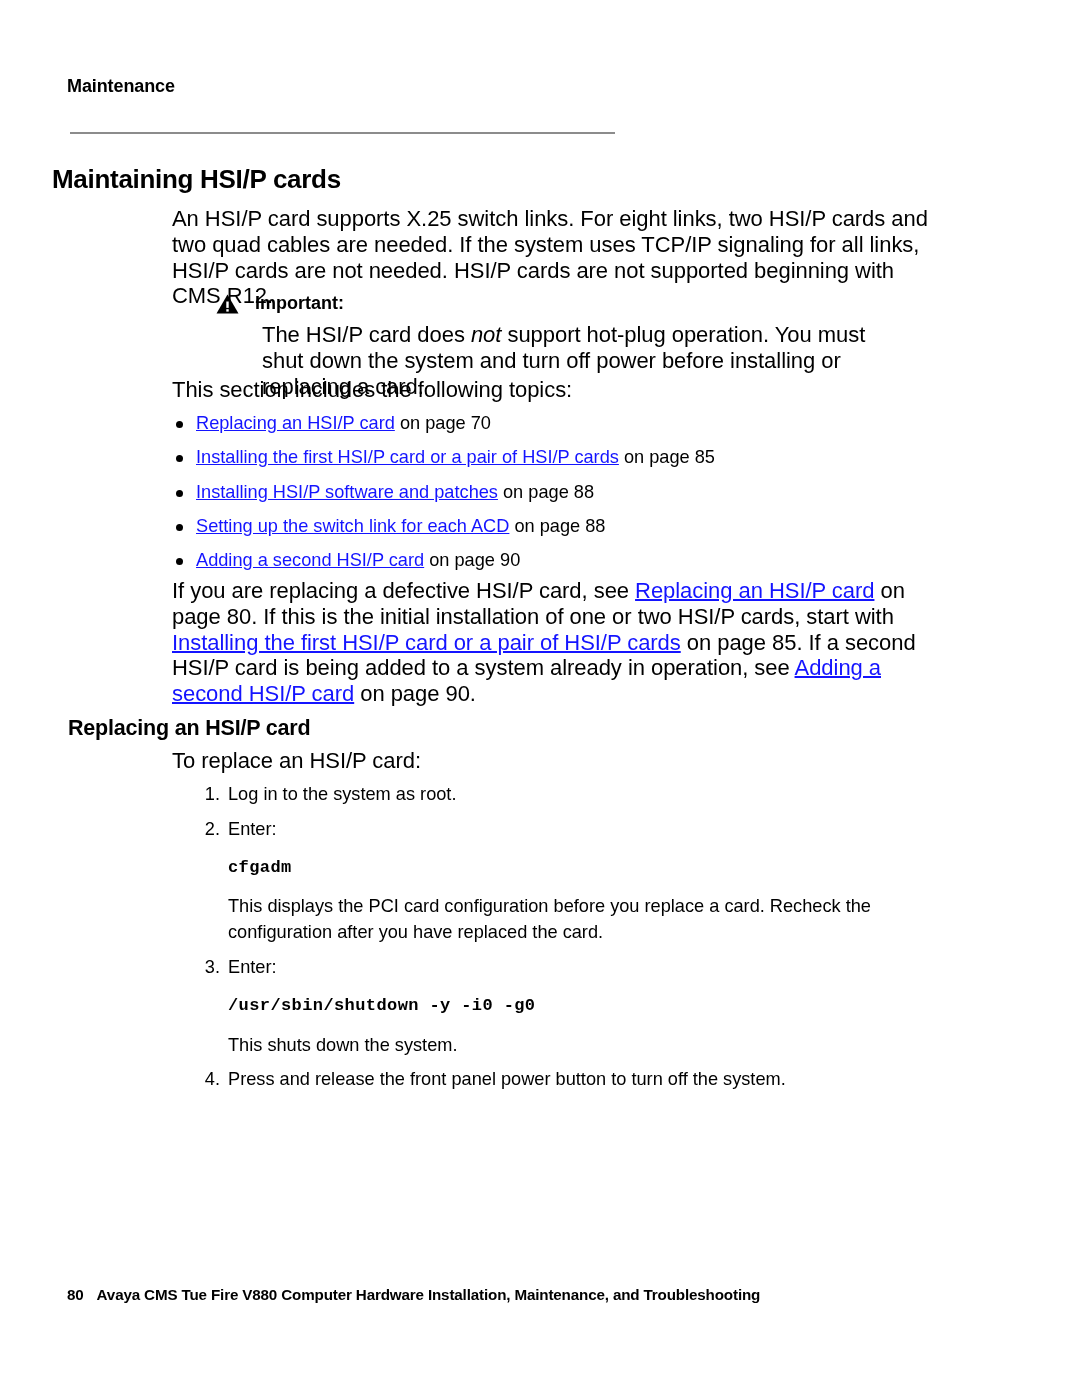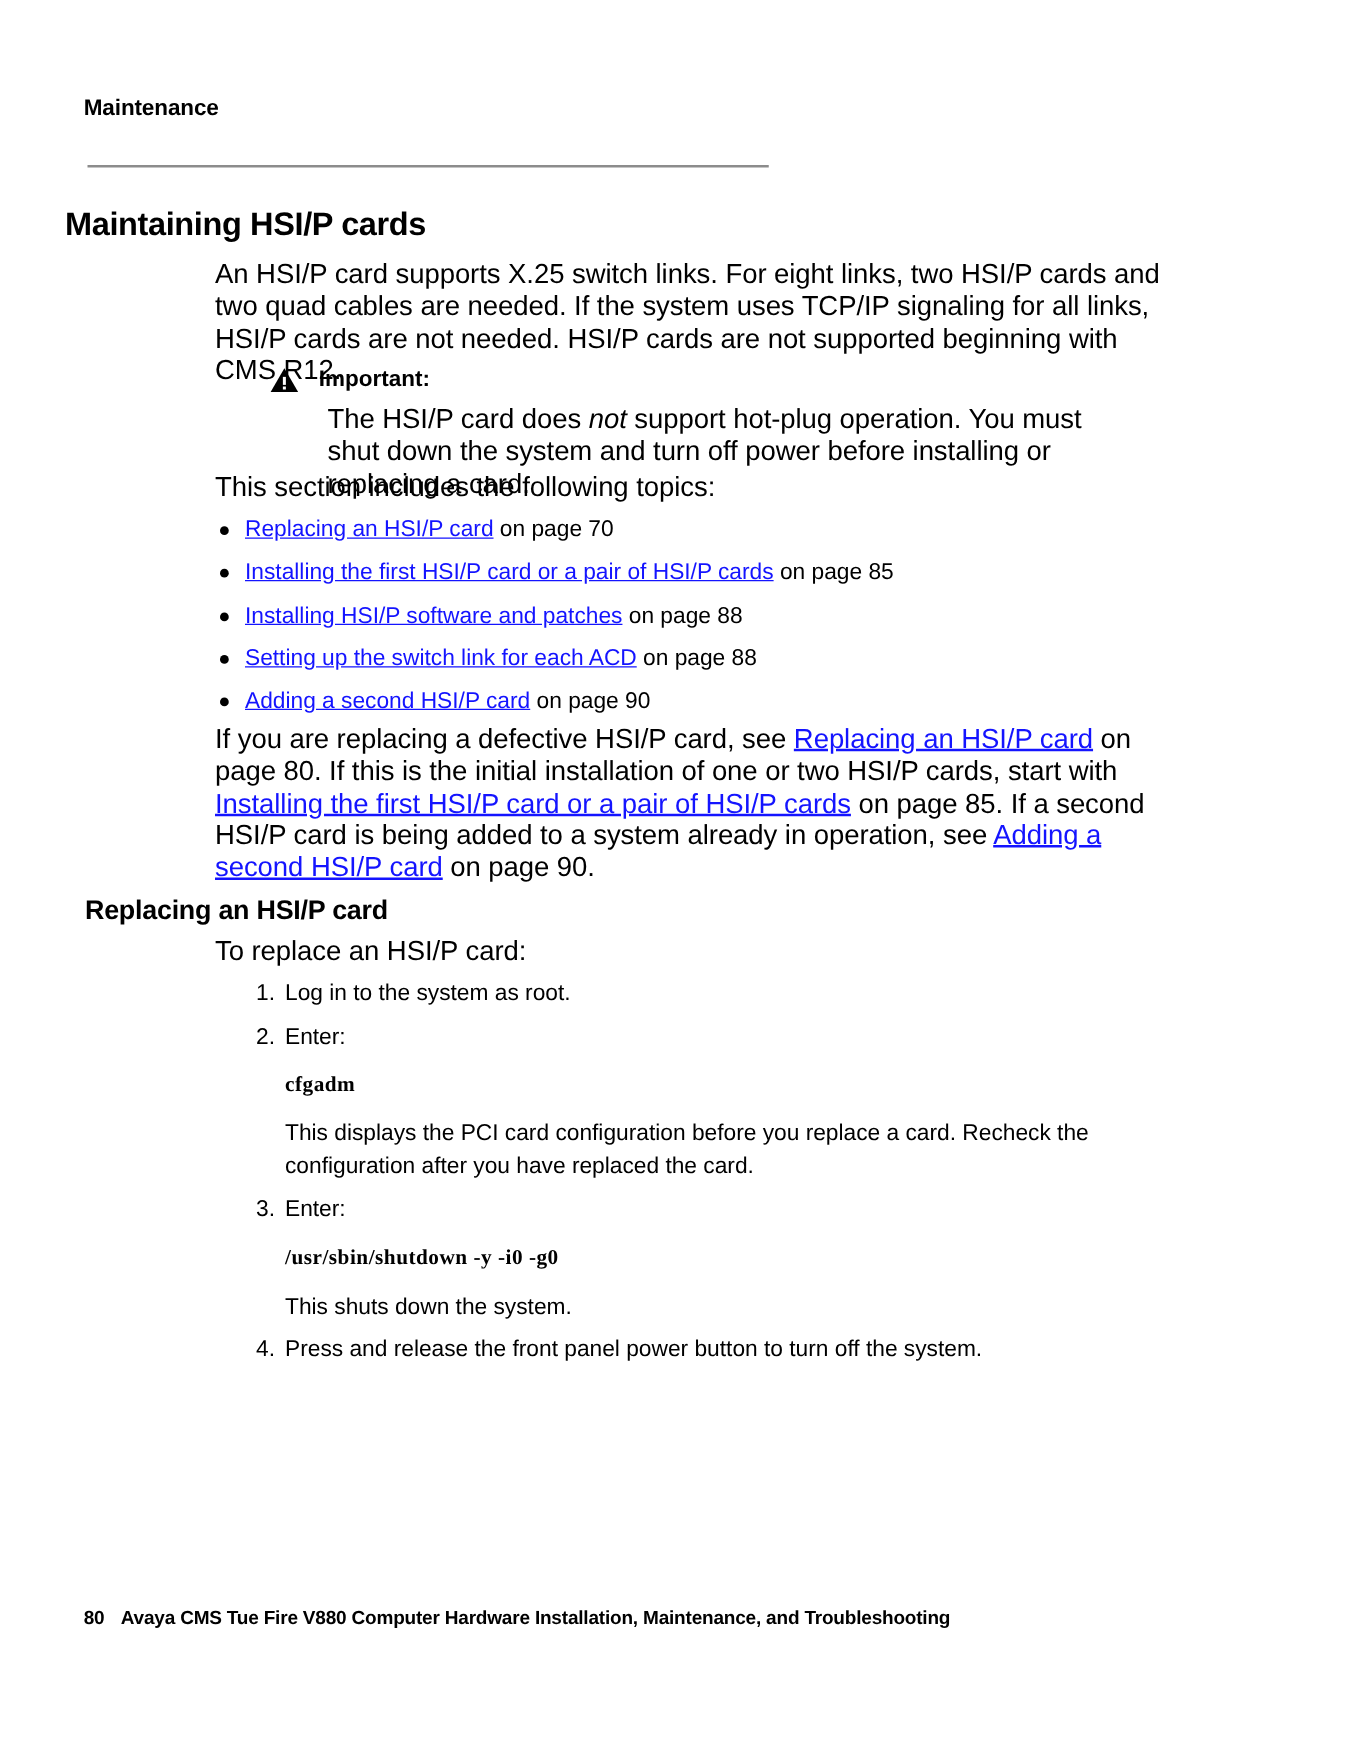--- a/index.html
+++ b/index.html
@@ -142,21 +142,21 @@
     left: 0;
     top: 0;
     width: 22px;
     text-align: right;
   }
   .steps .sub {
     margin-top: 9px;
     margin-bottom: 9px;
   }
   .cmd {
-    font-family: Liberation Serif, serif;
+    font-family: Liberation Mono, monospace;
     font-weight: bold;
     font-size: 17px;
     letter-spacing: 0.4px;
     margin: 12px 0 14px 0;
   }
 
   
   .footer {
     position: absolute;
     left: 67px;

